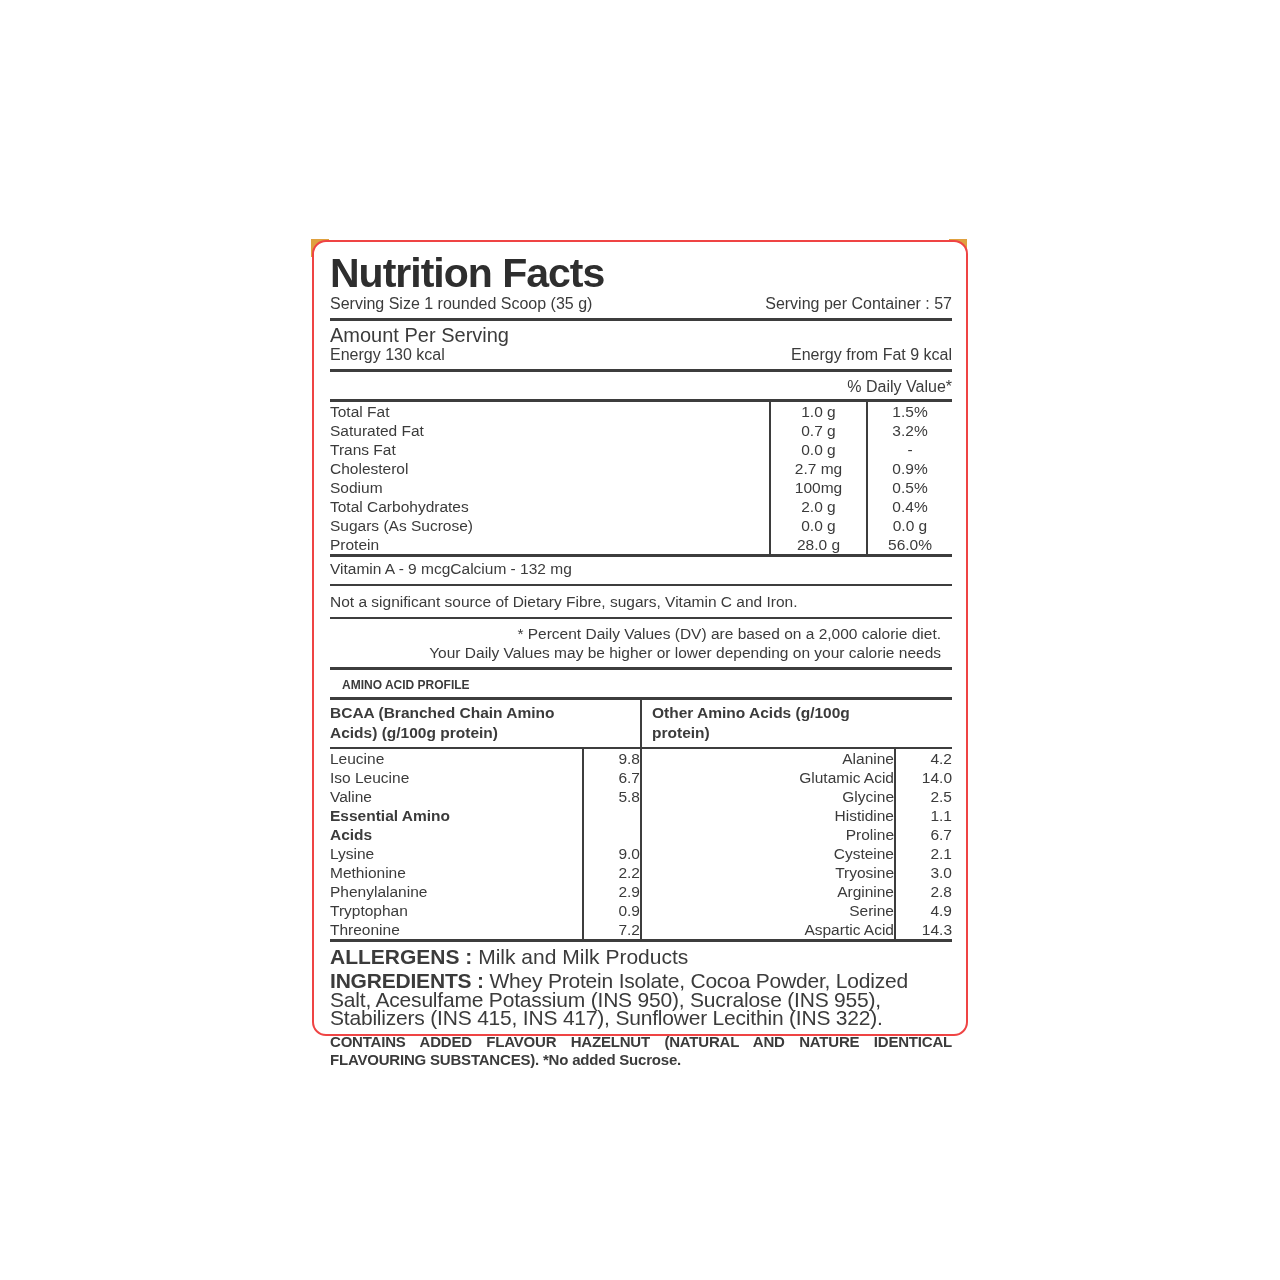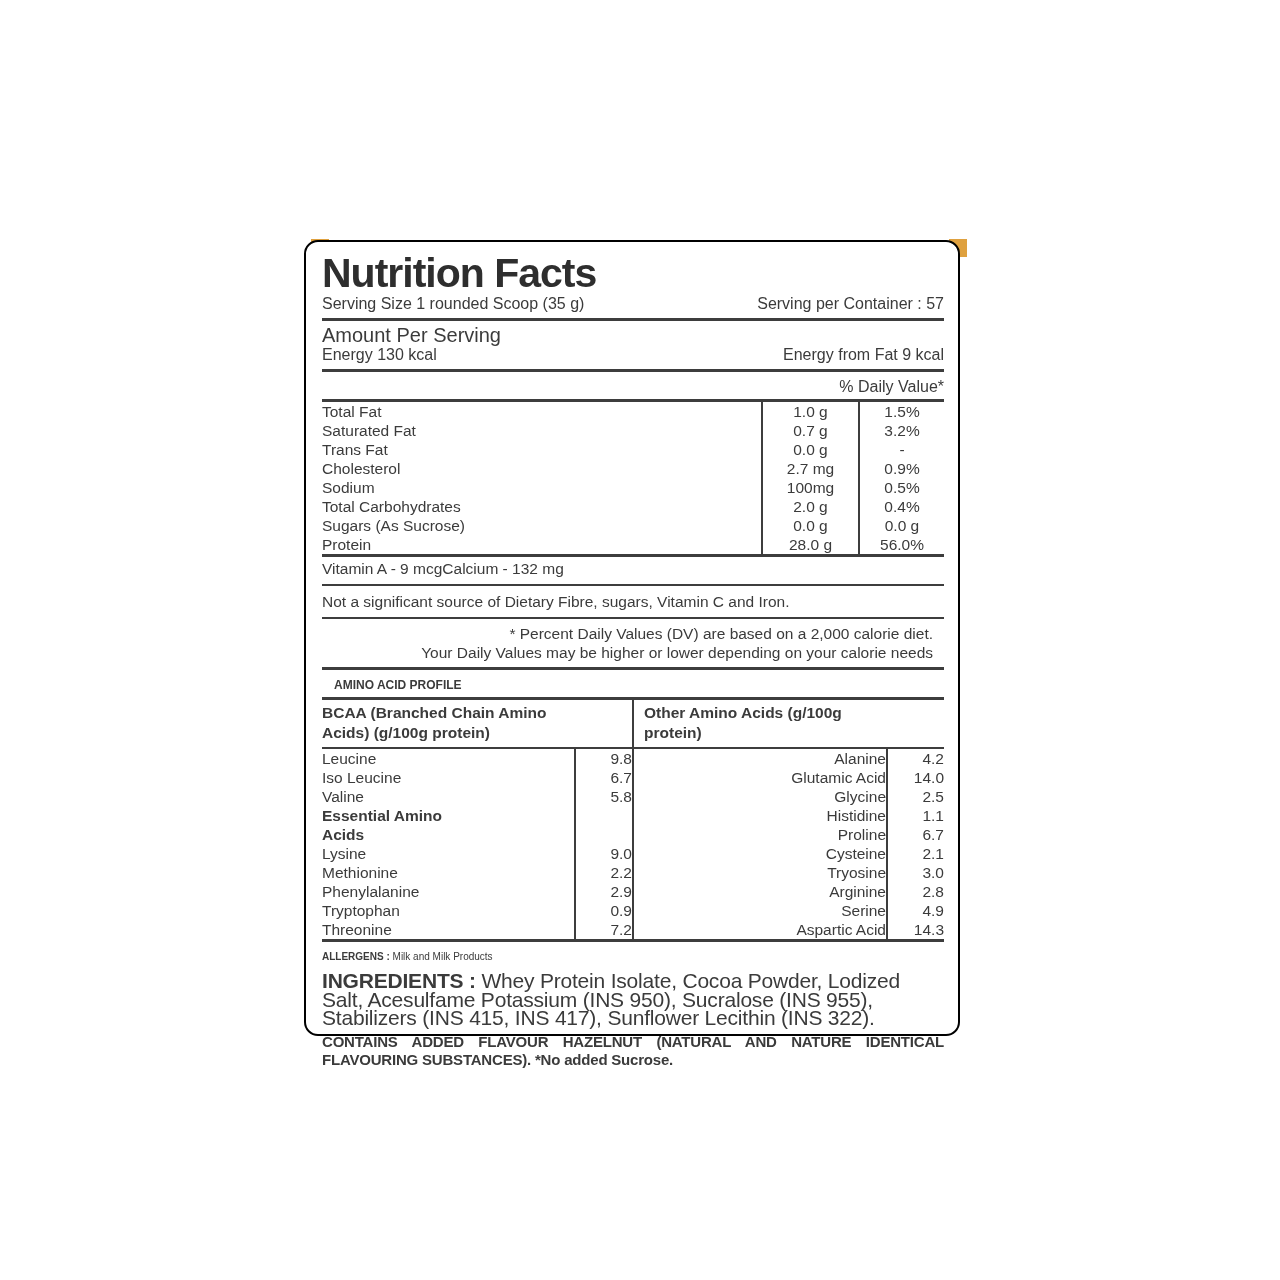--- a/index.html
+++ b/index.html
@@ -1,22 +1,22 @@
 <!DOCTYPE html>
 <html><head>
 <meta charset="utf-8">
 <style>
   html,body{margin:0;padding:0;background:#fff;}
   .stage{position:relative;width:1280px;height:1280px;background:#ffffff;overflow:hidden;
          font-family:"Liberation Sans","DejaVu Sans",sans-serif;color:#3b3b3b;}
   .corner{position:absolute;width:18px;height:18px;z-index:0;}
   .corner.tl{left:311px;top:239px;}
   .corner.tr{left:949px;top:239px;}
-  .label{position:absolute;left:304px;top:240px;width:656px;height:796px;box-sizing:border-box;
-         background:#fff;border:2px solid #000000;border-radius:14px;z-index:1;
+  .label{position:absolute;left:312px;top:240px;width:656px;height:796px;box-sizing:border-box;
+         background:#fff;border:2px solid #ef4444;border-radius:14px;z-index:1;
          padding:10px 14px 0 16px;}
   .title{font-size:41px;font-weight:bold;color:#2e2e2e;letter-spacing:-1px;line-height:42px;margin:0;}
   .row{display:flex;justify-content:space-between;font-size:16px;line-height:19px;}
   .rule{height:3px;background:#3d3d3d;margin:5px 0;}
   .rule.thin{height:2px;}
   .aps{font-size:20px;line-height:19px;margin-top:2px;}
   .dvh{text-align:right;font-size:16px;line-height:19px;margin:2px 0 3px 0;}
   
   .nt{display:grid;grid-template-columns:1fr 97px 86px;border-top:3px solid #3d3d3d;border-bottom:3px solid #3d3d3d;}
   .nt div{height:19px;line-height:19px;font-size:15.5px;}
@@ -30,21 +30,21 @@
   .at-half{flex:1;min-width:0;}
   .at-half.rhalf{border-left:2px solid #3d3d3d;}
   .at-head{font-weight:bold;font-size:15.5px;line-height:20px;height:44px;padding-top:3px;}
   .rhalf .at-head{padding-left:10px;max-width:220px;}
   .lhalf .at-head{max-width:240px;}
   .at-rows{display:grid;grid-template-columns:1fr 58px;border-top:2px solid #3d3d3d;}
   .at-rows div{height:19px;line-height:19px;font-size:15.5px;}
   .at-rows .av{border-left:2px solid #3d3d3d;text-align:right;}
   .rhalf .at-rows .an{padding-left:20px;text-align:right;}
   .at-rows .an.b{font-weight:bold;}
-  .allerg{font-size:10px;line-height:21px;margin-top:4px;}
+  .allerg{font-size:21px;line-height:21px;margin-top:4px;}
   .ingr{font-size:21px;line-height:18.5px;margin-top:5px;letter-spacing:-0.2px;}
   .contains{font-size:15px;font-weight:bold;line-height:18.5px;margin-top:5px;text-align:justify;letter-spacing:-0.2px;}
   .b{font-weight:bold;}
 </style>
 </head>
 <body>
 
 <div class="stage">
   <div class="corner tl" style="background: rgb(223, 161, 63);"></div>
   <div class="corner tr" style="background: rgb(223, 161, 63);"></div>

